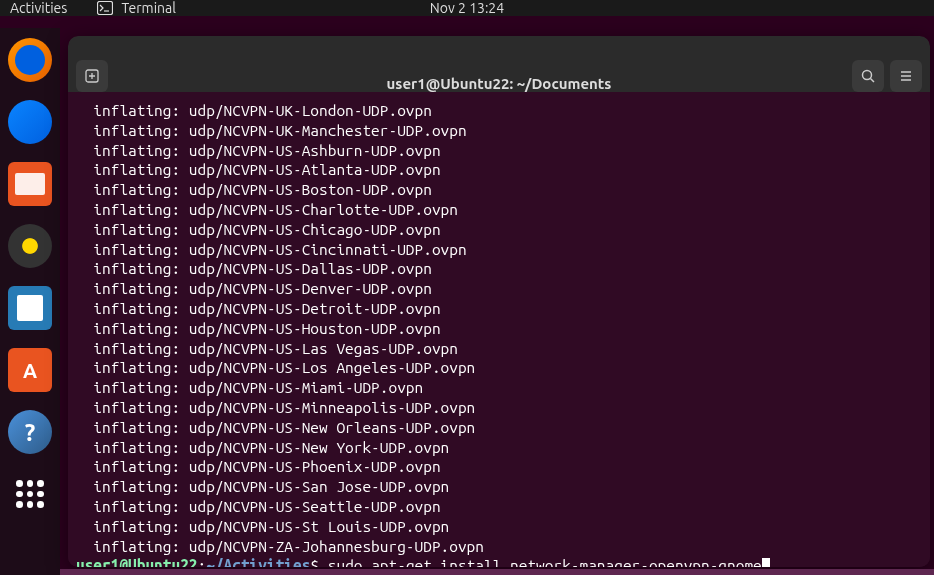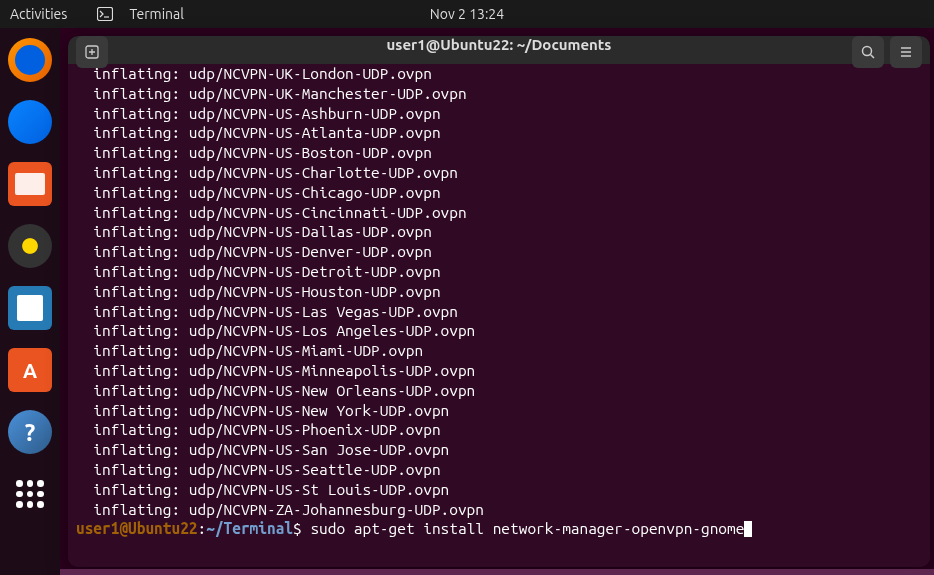--- a/index.html
+++ b/index.html
@@ -5,31 +5,31 @@
     * { margin: 0; padding: 0; box-sizing: border-box; }
     body {
       width: 934px;
       height: 575px;
       background: #2c001e;
       font-family: Ubuntu, "Segoe UI", sans-serif;
       overflow: hidden;
       position: relative;
     }
     .top-bar {
-      height: 28px;
+      height: 16px;
       background: #1a1a1a;
       color: #ddd;
       display: flex;
       align-items: center;
       padding: 0 10px;
       font-size: 14px;
       position: relative;
     }
     .top-bar-left { display: flex; gap: 30px; align-items: center; }
-    .top-bar-app { display: flex; align-items: center; gap: 16px; justify-content: center; }
+    .top-bar-app { display: flex; align-items: center; gap: 8px; justify-content: center; }
     .top-bar-center {
       position: absolute;
       left: 50%;
       transform: translateX(-50%);
       white-space: nowrap;
     }
     .dock {
       position: absolute;
       left: 0;
       top: 28px;
@@ -72,24 +72,24 @@
       right: 4px;
       bottom: 8px;
       background: #300a24;
       border-radius: 10px;
       overflow: hidden;
       display: flex;
       flex-direction: column;
       box-shadow: 0 4px 20px rgba(0,0,0,0.5);
     }
     .titlebar {
-      height: 28px;
+      height: 56px;
       background: #2b2b2b;
       display: flex;
-      align-items: flex-start;
+      align-items: flex-end;
       padding: 0 8px;
       color: #ddd;
       position: relative;
       border-radius: 10px 10px 0 0;
       gap: 36px;
     }
     .titlebar-btn {
       width: 32px;
       height: 32px;
       border-radius: 6px;
@@ -109,25 +109,25 @@
       white-space: nowrap;
     }
     .titlebar-right { margin-left: auto; display: flex; gap: 6px; }
     .terminal {
       flex: 1;
       background: #300a24;
       color: #fff;
       font-family: "Ubuntu Mono", "Courier New", monospace;
       font-size: 15.5px;
       line-height: 19.8px;
-      padding: 0 8px 8px 8px;
+      padding: 9px 8px 8px 8px;
       white-space: pre;
       overflow: hidden;
     }
-    .prompt-user { color: #a16207; font-weight: bold; margin-top: 36px; }
+    .prompt-user { color: #86efac; font-weight: bold; margin-top: 36px; }
     .prompt-path { color: #729fcf; font-weight: bold; }
     .prompt-cmd { text-decoration-color:#8ae234; text-decoration-thickness:2px; text-underline-offset:2px;}
     .cursor {
       display: inline-block;
       width: 8px;
       height: 16px;
       background: #fff;
       vertical-align: text-bottom;
     }
     .bottom-strip{position:absolute;left:60px;right:0;bottom:0;height:6px;background:#5e2750;}
@@ -213,16 +213,16 @@
   inflating: udp/NCVPN-US-Los Angeles-UDP.ovpn
   inflating: udp/NCVPN-US-Miami-UDP.ovpn
   inflating: udp/NCVPN-US-Minneapolis-UDP.ovpn
   inflating: udp/NCVPN-US-New Orleans-UDP.ovpn
   inflating: udp/NCVPN-US-New York-UDP.ovpn
   inflating: udp/NCVPN-US-Phoenix-UDP.ovpn
   inflating: udp/NCVPN-US-San Jose-UDP.ovpn
   inflating: udp/NCVPN-US-Seattle-UDP.ovpn
   inflating: udp/NCVPN-US-St Louis-UDP.ovpn
   inflating: udp/NCVPN-ZA-Johannesburg-UDP.ovpn
-<span><span class="prompt-user">user1@Ubuntu22</span><span>:</span><span class="prompt-path">~/Terminal</span><span>$ </span><span class="prompt-cmd">sudo apt-get install network-manager-openvpn-gnome</span><span class="cursor"></span></span></div>
+<span><span class="prompt-user">user1@Ubuntu22</span><span>:</span><span class="prompt-path">~/Activities</span><span>$ </span><span class="prompt-cmd">sudo apt-get install network-manager-openvpn-gnome</span><span class="cursor"></span></span></div>
 </div>
 
 <div class="bottom-strip"></div>
 
 </body></html>

